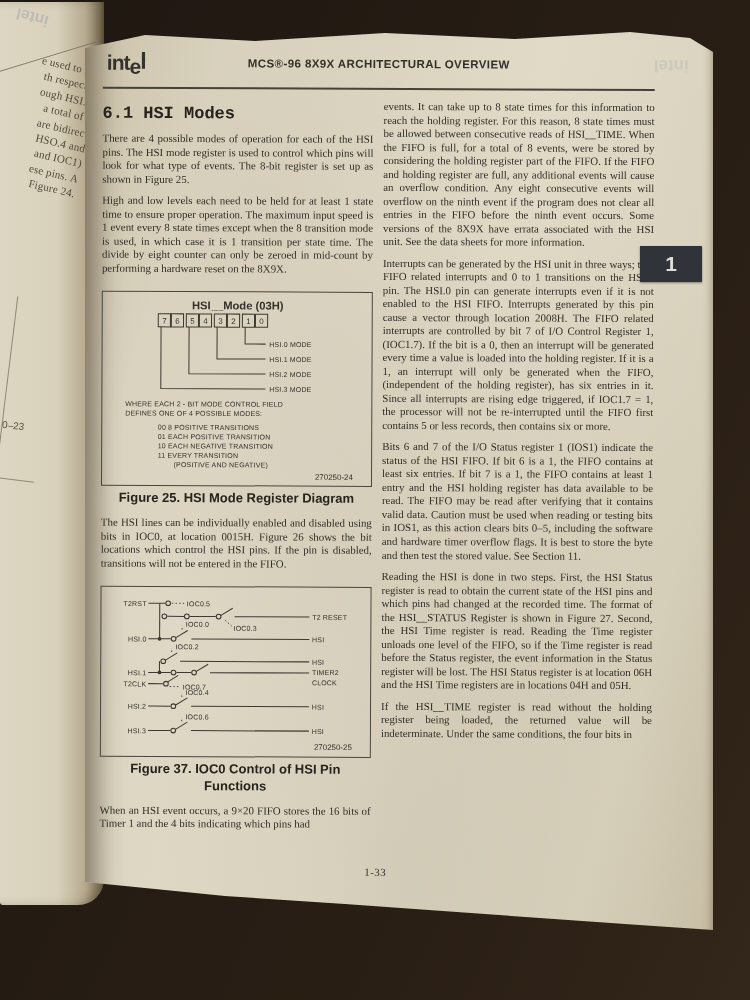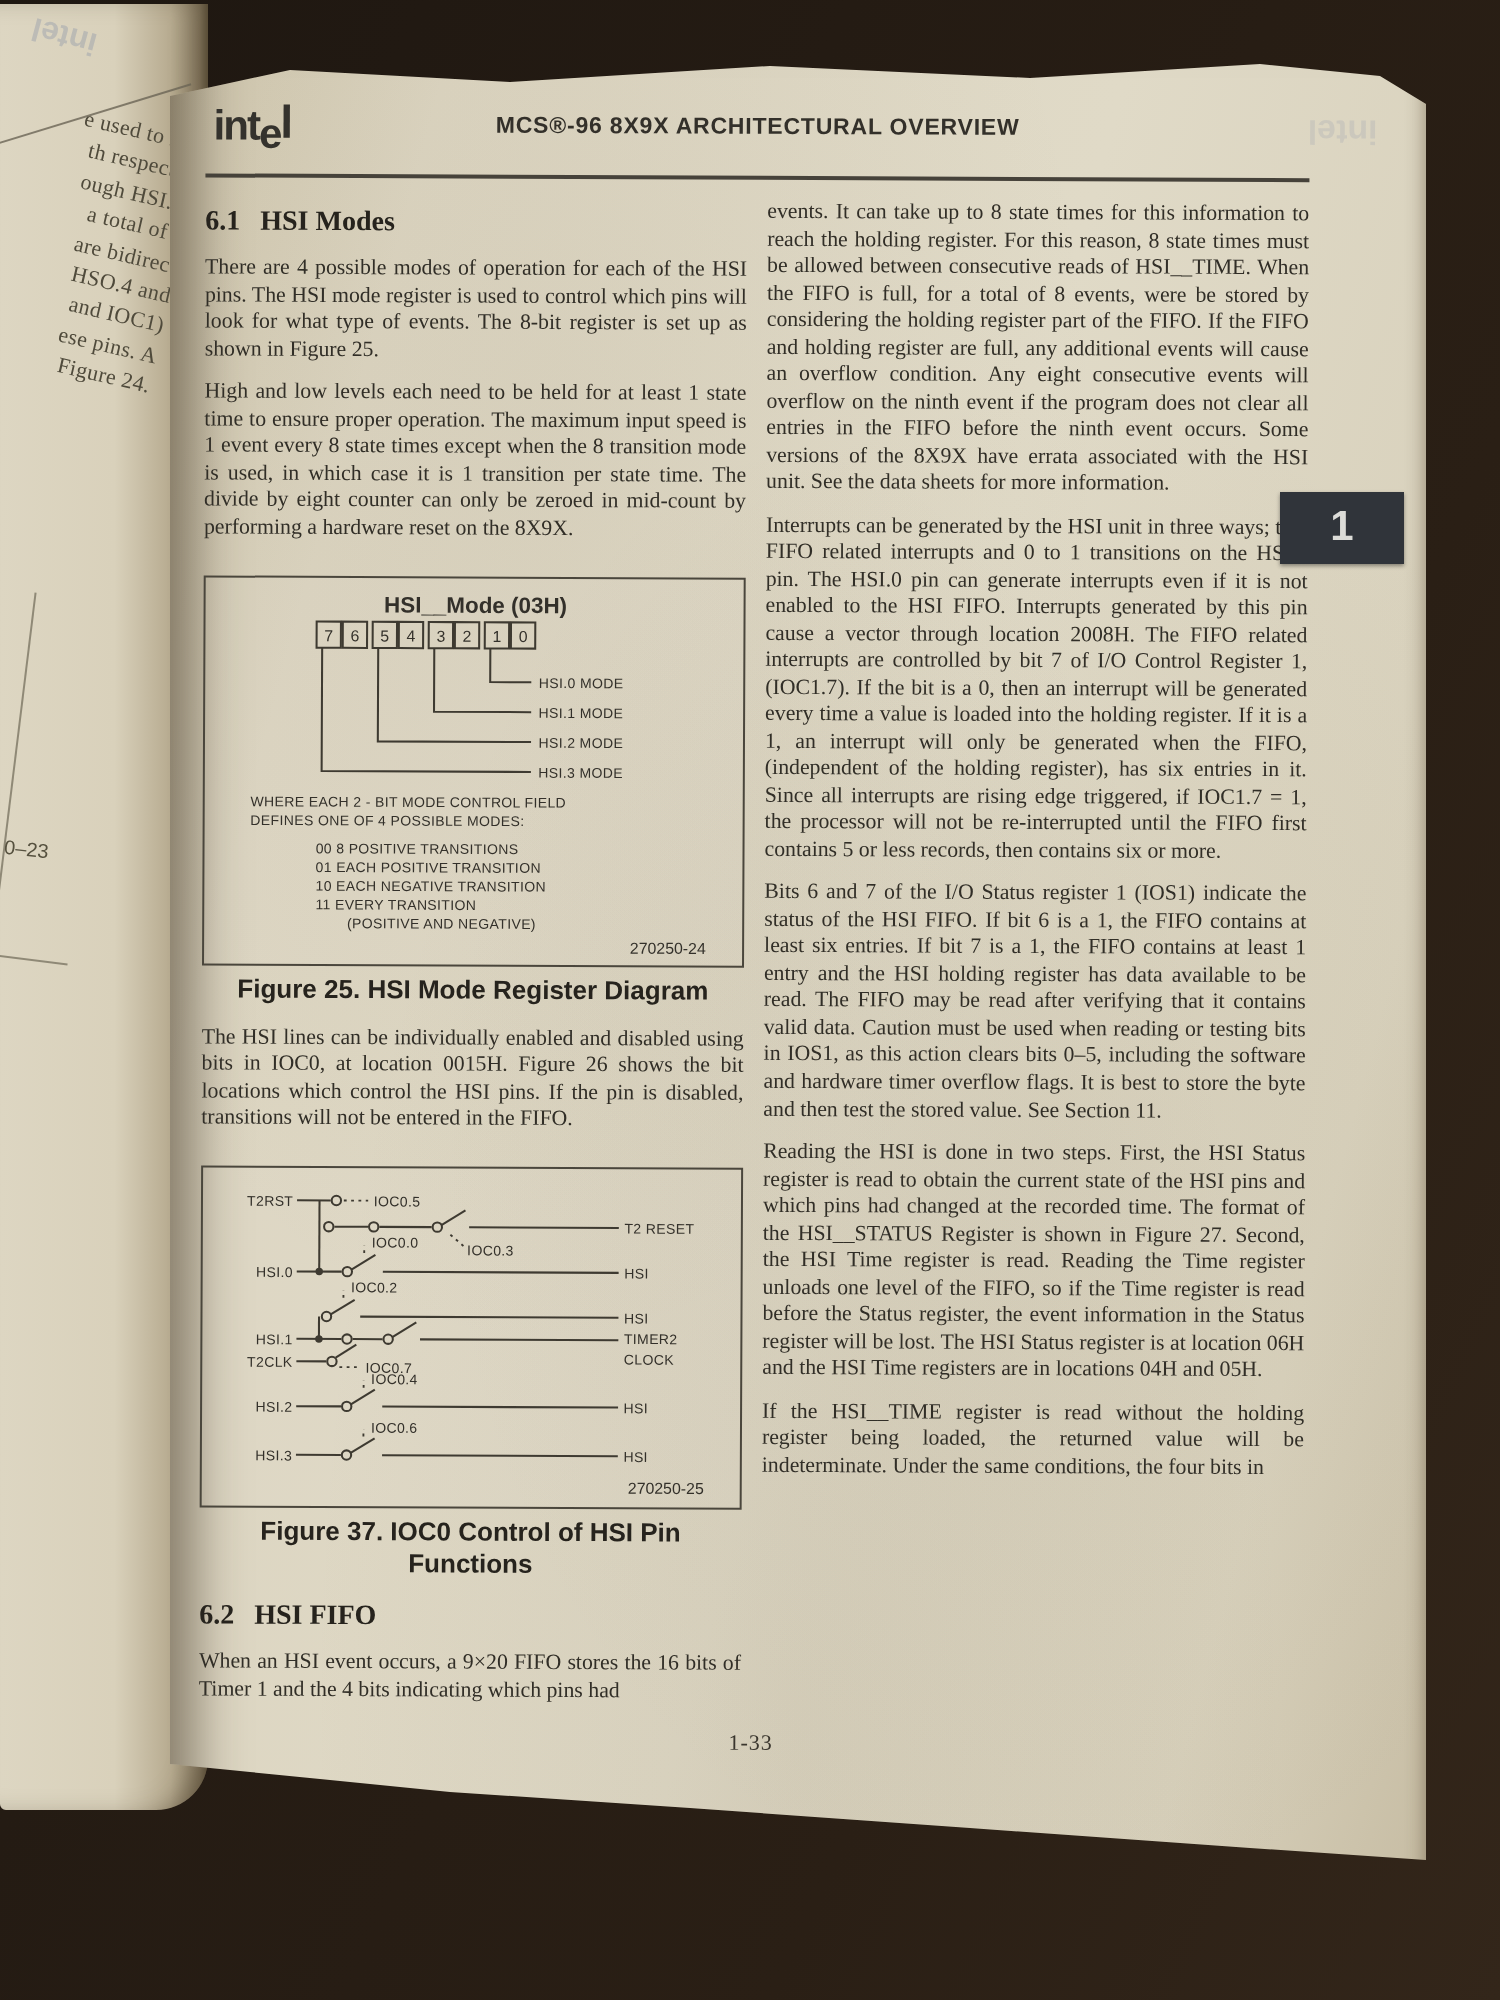--- a/index.html
+++ b/index.html
@@ -71,21 +71,21 @@
   .header-watermark{
     position:absolute;right:-34px;top:4px;font-family:"Liberation Sans",sans-serif;
     font-weight:bold;font-size:17px;color:#8a94aa;opacity:.2;transform:rotate(180deg);
   }
   .header-rule{border-top:2px solid #46423a;margin:2px 0 10px 0;}
   
   .columns{display:flex;gap:10px;}
   .col{width:271px;font-size:10.9px;line-height:1.24;text-align:justify;}
   .col p{margin:0 0 8px 0;}
   .section-heading{
-    font-family:Liberation Serif, serif;font-weight:bold;font-size:14px;
+    font-family:Liberation Mono, monospace;font-weight:bold;font-size:17px;
     color:#26231d;margin:4px 0 8px 0;text-align:left;
   }
   .section-heading .sec-num{margin-right:10px;}
   
   .figure{margin:16px 0 10px 0;}
   .figbox{border:1.2px solid #4a463c;padding:5px 2px 3px 2px;background:rgba(255,255,255,.04);}
   .figcaption{
     font-family:Liberation Sans, sans-serif;font-weight:bold;font-size:13px;
     text-align:center;margin-top:4px;color:#26231d;
   }
@@ -276,23 +276,20 @@
                 <line class="fig-dash" x1="82" y1="138" x2="82" y2="134"></line>
                 <text class="ft" x="86" y="136">IOC0.6</text>
                 <line class="fig-line" x1="92" y1="148" x2="218" y2="148"></line>
                 <text class="ft" x="221" y="151">HSI</text>
                 <text class="fref" x="264" y="168" text-anchor="end">270250-25</text>
               </svg>
             </div>
             <div class="figcaption">Figure 37. IOC0 Control of HSI Pin Functions</div>
           </div>
 
-          <div class="section-heading">
-            <span class="sec-num">6.2</span><span>HSI FIFO</span>
-          </div>
           <p>When an HSI event occurs, a 9×20 FIFO stores the 16 bits of Timer 1 and the 4 bits indicating which pins had</p>
         </div>
 
         <div class="col">
           <p>events. It can take up to 8 state times for this information to reach the holding register. For this reason, 8 state times must be allowed between consecutive reads of HSI__TIME. When the FIFO is full, for a total of 8 events, were be stored by considering the holding register part of the FIFO. If the FIFO and holding register are full, any additional events will cause an overflow condition. Any eight consecutive events will overflow on the ninth event if the program does not clear all entries in the FIFO before the ninth event occurs. Some versions of the 8X9X have errata associated with the HSI unit. See the data sheets for more information.</p>
           <p>Interrupts can be generated by the HSI unit in three ways; two FIFO related interrupts and 0 to 1 transitions on the HSI.0 pin. The HSI.0 pin can generate interrupts even if it is not enabled to the HSI FIFO. Interrupts generated by this pin cause a vector through location 2008H. The FIFO related interrupts are controlled by bit 7 of I/O Control Register 1, (IOC1.7). If the bit is a 0, then an interrupt will be generated every time a value is loaded into the holding register. If it is a 1, an interrupt will only be generated when the FIFO, (independent of the holding register), has six entries in it. Since all interrupts are rising edge triggered, if IOC1.7 = 1, the processor will not be re-interrupted until the FIFO first contains 5 or less records, then contains six or more.</p>
           <p>Bits 6 and 7 of the I/O Status register 1 (IOS1) indicate the status of the HSI FIFO. If bit 6 is a 1, the FIFO contains at least six entries. If bit 7 is a 1, the FIFO contains at least 1 entry and the HSI holding register has data available to be read. The FIFO may be read after verifying that it contains valid data. Caution must be used when reading or testing bits in IOS1, as this action clears bits 0–5, including the software and hardware timer overflow flags. It is best to store the byte and then test the stored value. See Section 11.</p>
           <p>Reading the HSI is done in two steps. First, the HSI Status register is read to obtain the current state of the HSI pins and which pins had changed at the recorded time. The format of the HSI__STATUS Register is shown in Figure 27. Second, the HSI Time register is read. Reading the Time register unloads one level of the FIFO, so if the Time register is read before the Status register, the event information in the Status register will be lost. The HSI Status register is at location 06H and the HSI Time registers are in locations 04H and 05H.</p>
           <p>If the HSI__TIME register is read without the holding register being loaded, the returned value will be indeterminate. Under the same conditions, the four bits in</p>
         </div>

